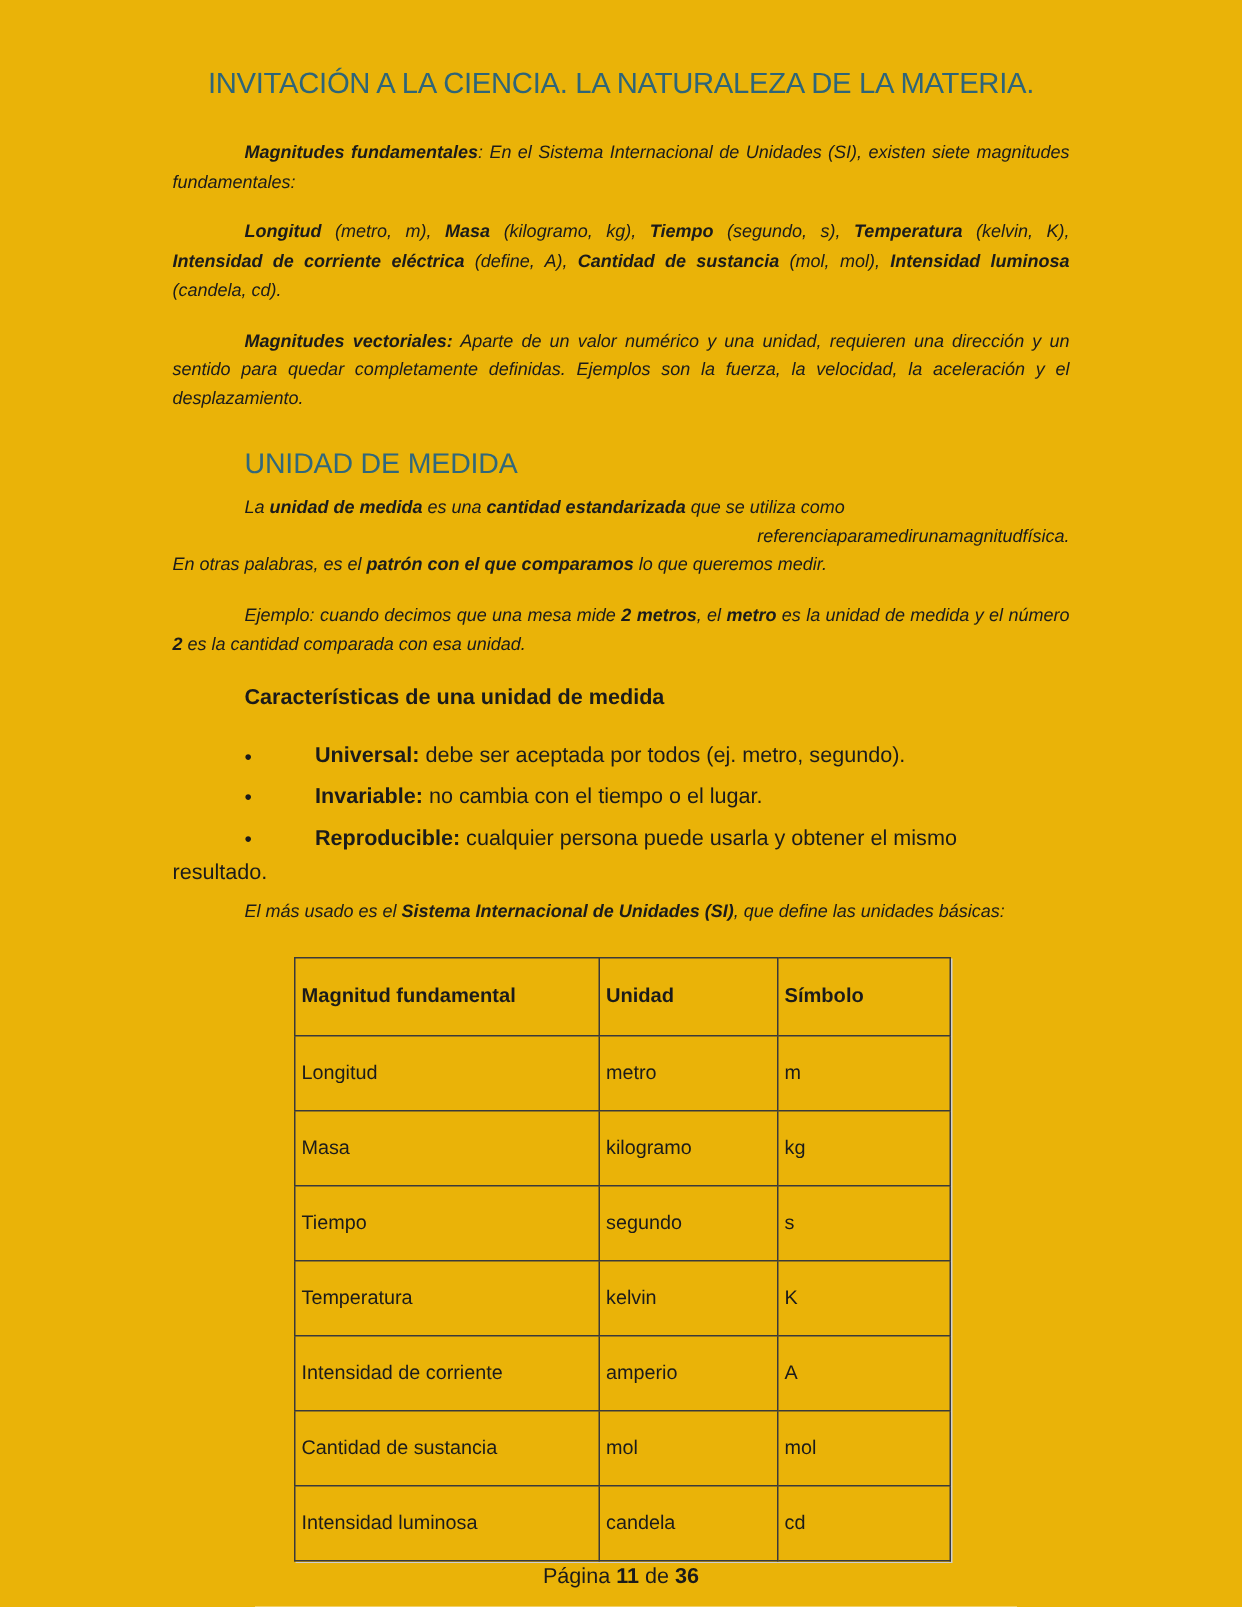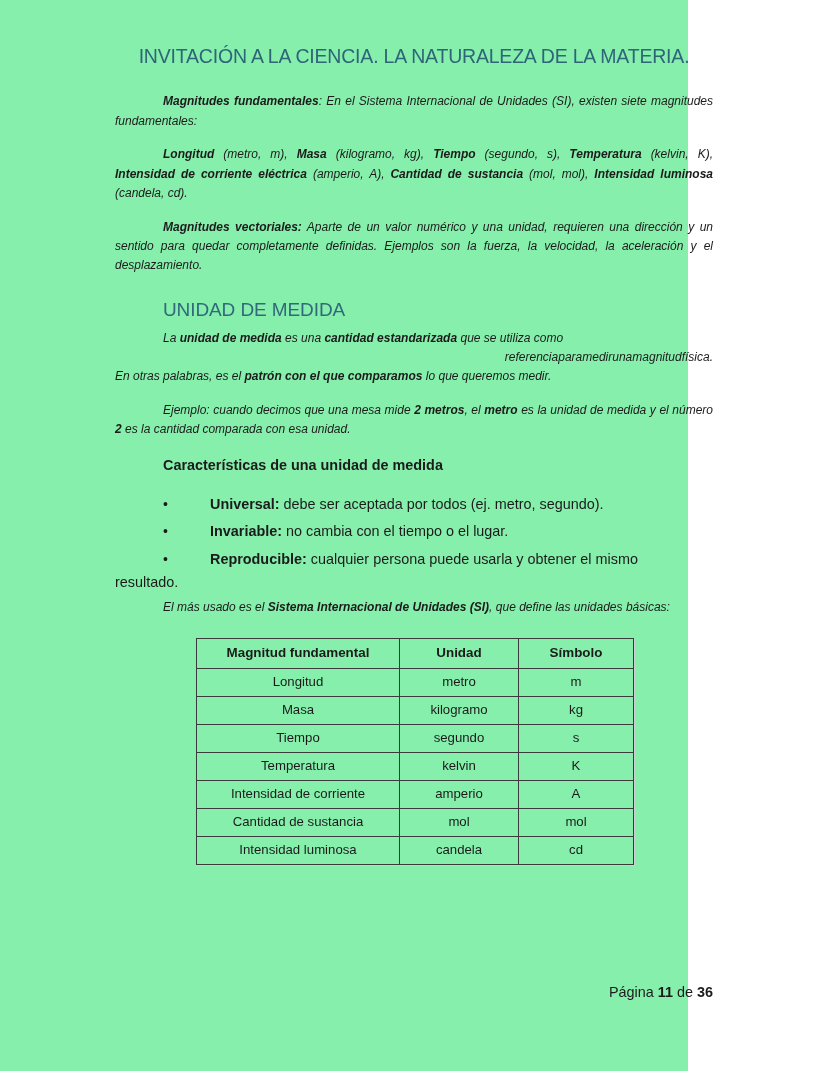--- a/index.html
+++ b/index.html
@@ -13,23 +13,23 @@
     position: relative;
     font-family: "Liberation Sans", sans-serif;
     color: #1b1b1b;
     overflow: hidden;
   }
 
   .page {
     position: absolute;
     left: 0;
     top: 0;
-    width: 688px;
+    width: 828px;
     height: 1071px;
-    background: #86efac;
+    background: #eab308;
   }
 
   .content {
     position: absolute;
     left: 115px;
     top: 44px;
     width: 598px;
   }
 
   
@@ -129,58 +129,58 @@
     border-collapse: collapse;
     border-spacing: 0;
     table-layout: fixed;
     width: 437px;
     box-shadow: 1px 1px 0 0 #cfcfcf;
   }
   table.si-table th,
   table.si-table td {
     border: 1.3px solid #3a3a3a;
     font-size: 13.2px;
-    text-align: center;
-    padding: 5px 4px;
+    text-align: left;
+    padding: 16px 4px;
     height: 17px;
     line-height: 1.25;
     color: #1b1b1b;
   }
   table.si-table th {
     font-weight: 700;
     font-size: 13.4px;
     height: 19px;
   }
   table.si-table col.c1 { width: 203px; }
   table.si-table col.c2 { width: 119px; }
   table.si-table col.c3 { width: 115px; }
 
   
   .footer {
     position: absolute;
     left: 115px;
-    top: 982px;
+    top: 1041px;
     width: 598px;
-    text-align: right;
+    text-align: center;
     font-size: 14.4px;
     color: #1b1b1b;
     line-height: 1.4;
   }
 </style>
 </head>
 <body>
 
 <div class="page">
   <div class="content">
 
     <h1 class="doc-title">INVITACIÓN A LA CIENCIA. LA NATURALEZA DE LA MATERIA.</h1>
 
     <p class="body"><b>Magnitudes fundamentales</b><span>: En el Sistema Internacional de Unidades (SI), existen siete magnitudes fundamentales:</span></p>
 
-    <p class="body"><b>Longitud</b><span> (metro, m), </span><b>Masa</b><span> (kilogramo, kg), </span><b>Tiempo</b><span> (segundo, s), </span><b>Temperatura</b><span> (kelvin, K), </span><b>Intensidad de corriente eléctrica</b><span> (amperio, A), </span><b>Cantidad de sustancia</b><span> (mol, mol), </span><b>Intensidad luminosa</b><span> (candela, cd).</span></p>
+    <p class="body"><b>Longitud</b><span> (metro, m), </span><b>Masa</b><span> (kilogramo, kg), </span><b>Tiempo</b><span> (segundo, s), </span><b>Temperatura</b><span> (kelvin, K), </span><b>Intensidad de corriente eléctrica</b><span> (define, A), </span><b>Cantidad de sustancia</b><span> (mol, mol), </span><b>Intensidad luminosa</b><span> (candela, cd).</span></p>
 
 
 
     <p class="body"><b>Magnitudes vectoriales:</b><span> Aparte de un valor numérico y una unidad, requieren una dirección y un sentido para quedar completamente definidas. Ejemplos son la fuerza, la velocidad, la aceleración y el desplazamiento.</span></p>
 
     <h2 class="section-heading">UNIDAD DE MEDIDA</h2>
 
     <p class="body noindent">
       <span style="display:inline-block;text-indent:48px;width:100%;">
         <span>La </span><b>unidad de medida</b><span> es una </span><b>cantidad estandarizada</b><span> que se utiliza como</span>

